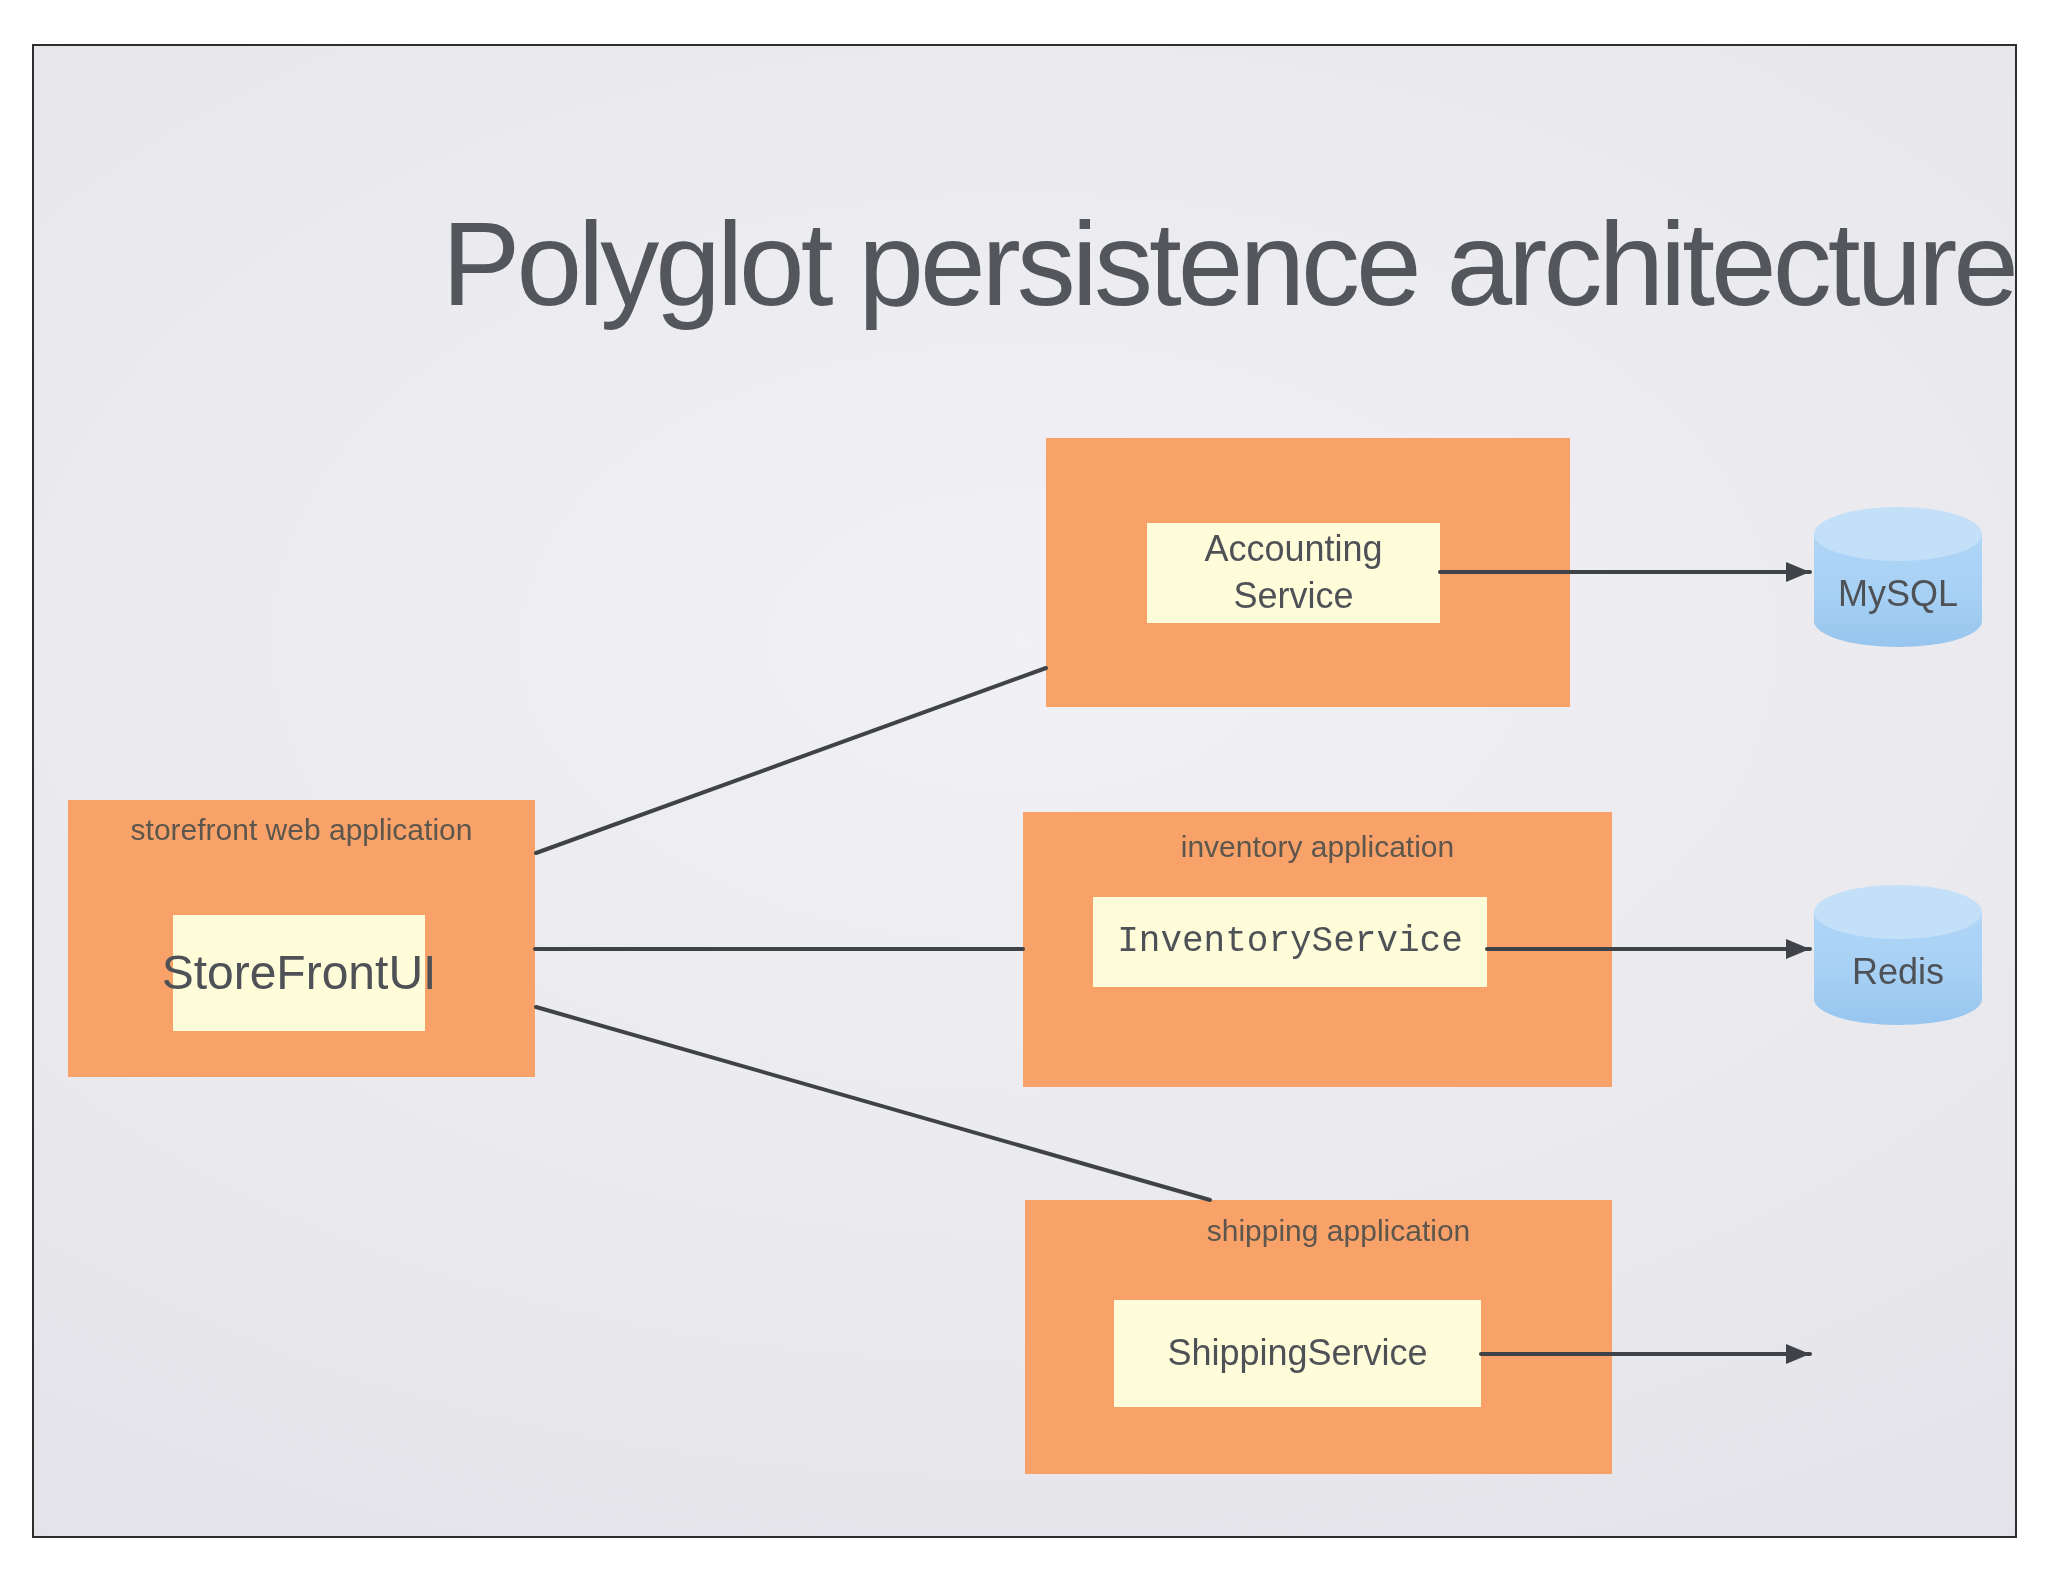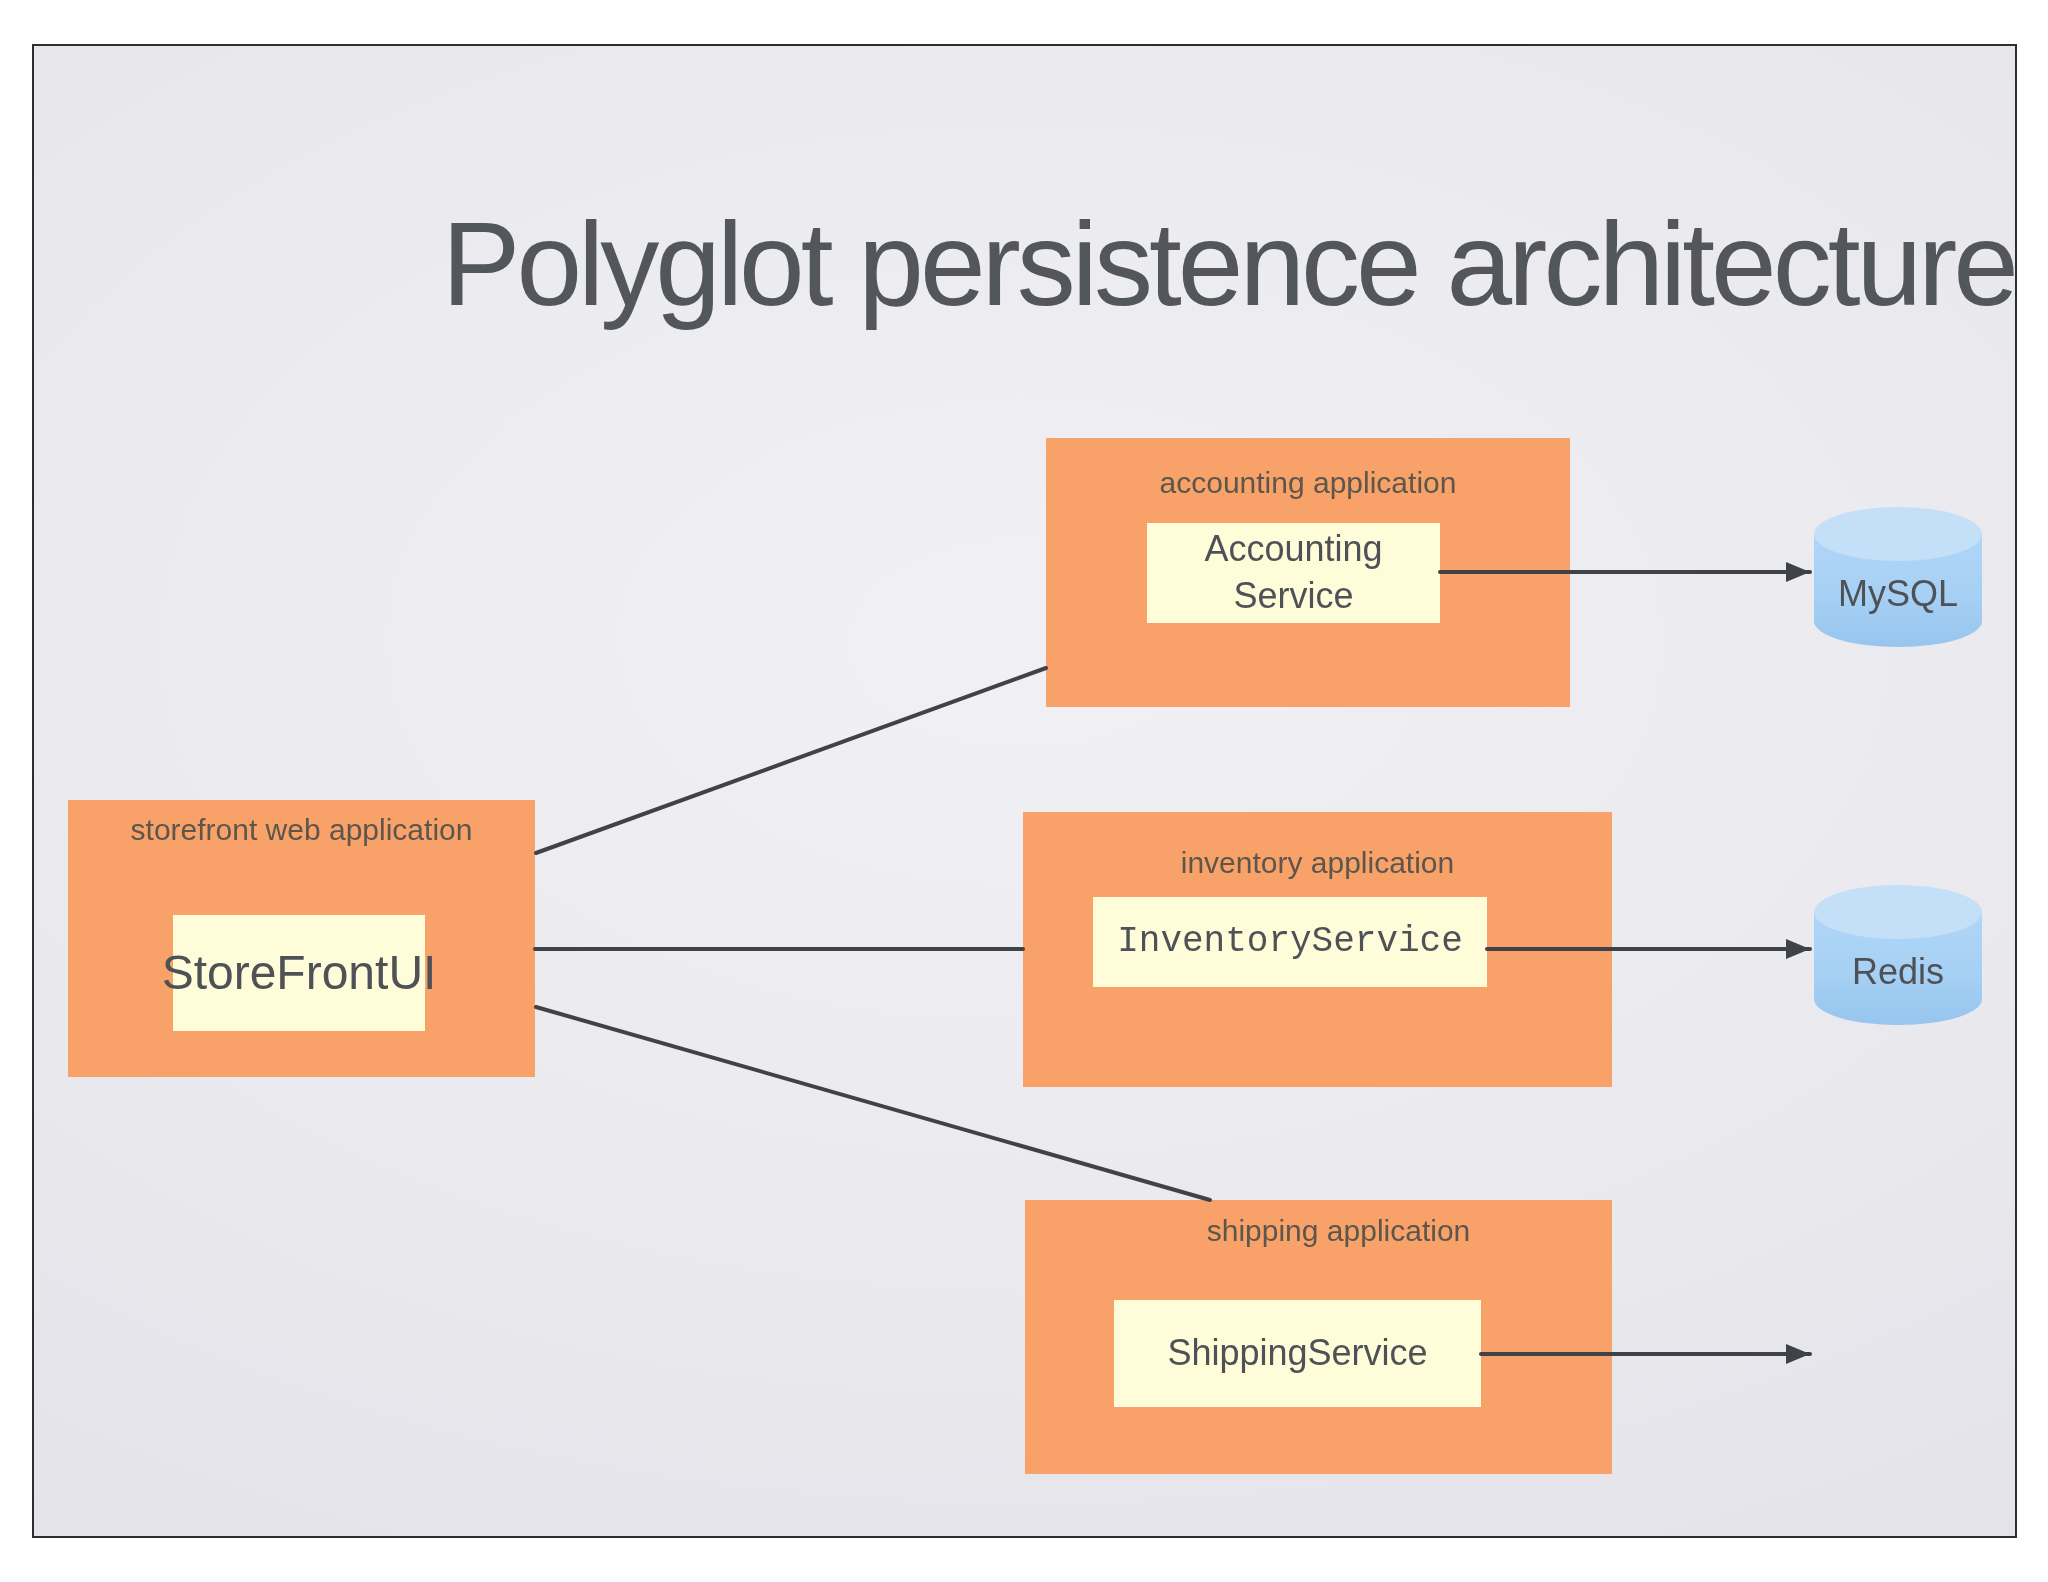--- a/index.html
+++ b/index.html
@@ -46,21 +46,21 @@
   .box-storefront{left:34px;top:754px;width:467px;height:277px;}
   .box-storefront .app-label{top:13px;}
   .box-storefront .service-box{left:105px;top:115px;width:252px;height:116px;}
   .box-storefront .service-box span{font-size:48px;}
   
   .box-accounting{left:1012px;top:392px;width:524px;height:269px;}
   .box-accounting .app-label{top:28px;}
   .box-accounting .service-box{left:101px;top:85px;width:293px;height:100px;}
   
   .box-inventory{left:989px;top:766px;width:589px;height:275px;}
-  .box-inventory .app-label{top:18px;margin-top:16px;}
+  .box-inventory .app-label{top:18px;}
   .box-inventory .service-box{left:70px;top:85px;width:394px;height:90px;font-family:Liberation Mono, monospace;}
   
   .box-shipping{left:991px;top:1154px;width:587px;height:274px;}
   .box-shipping .app-label{top:14px;padding-left:40px;}
   .box-shipping .service-box{left:89px;top:100px;width:367px;height:107px;}
   
   .db{position:absolute;width:168px;height:140px;}
   .db-mysql{left:1780px;top:461px;}
   .db-redis{left:1780px;top:839px;}
   .db-mongo{left:1780px;top:1241px;}
@@ -94,21 +94,20 @@
     <h1 class="title">Polyglot persistence architecture</h1>
 
     <section class="app-box box-storefront">
       <div class="app-label">storefront web application</div>
       <div class="service-box">
         <span>StoreFrontUI</span>
       </div>
     </section>
 
     <section class="app-box box-accounting">
-      <div class="app-label">accounting application</div>
       <div class="service-box">
         <span>Accounting Service</span>
       </div>
     </section>
 
     <section class="app-box box-inventory">
       <div class="app-label">inventory application</div>
       <div class="service-box">
         <span>InventoryService</span>
       </div>

